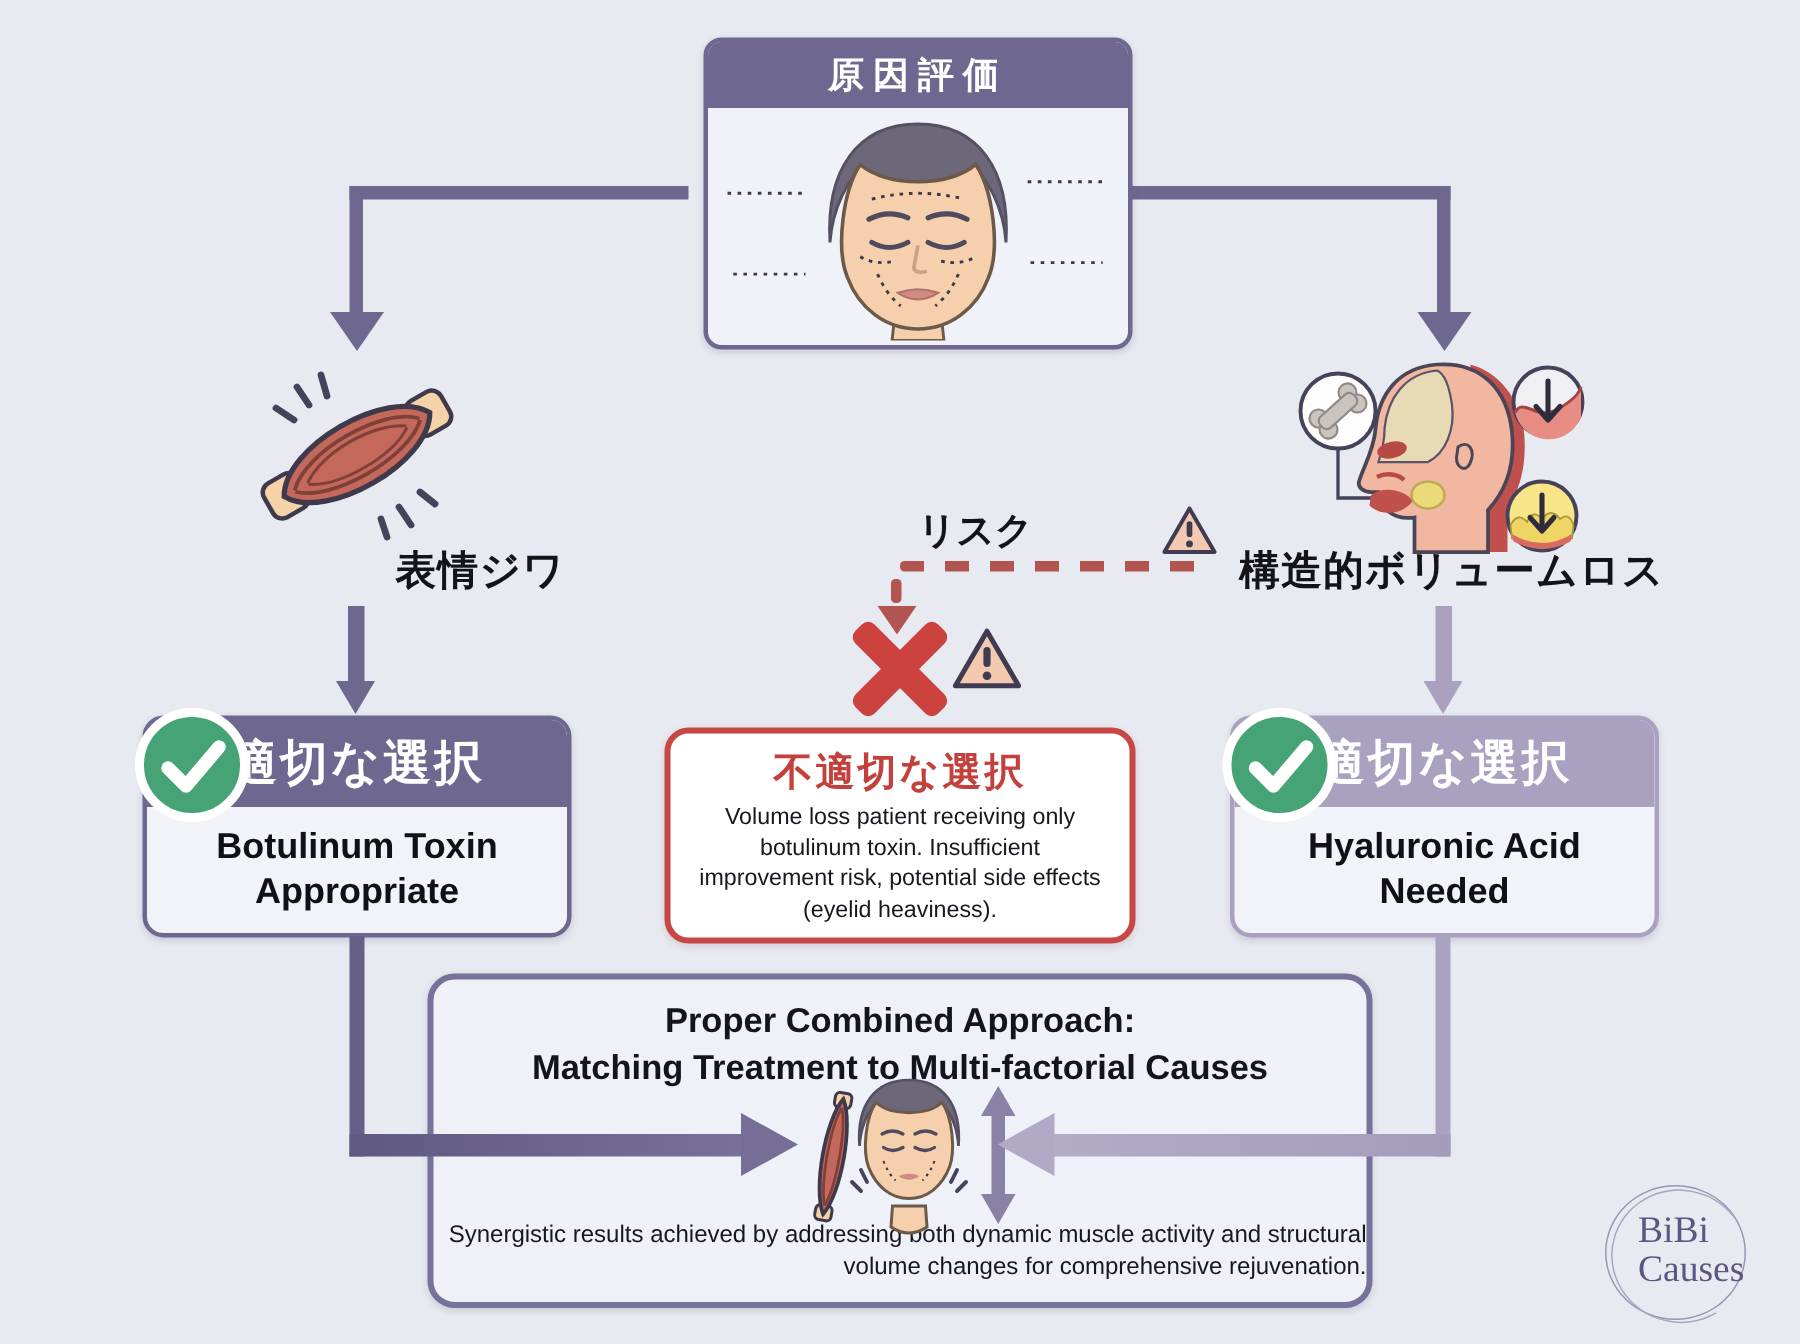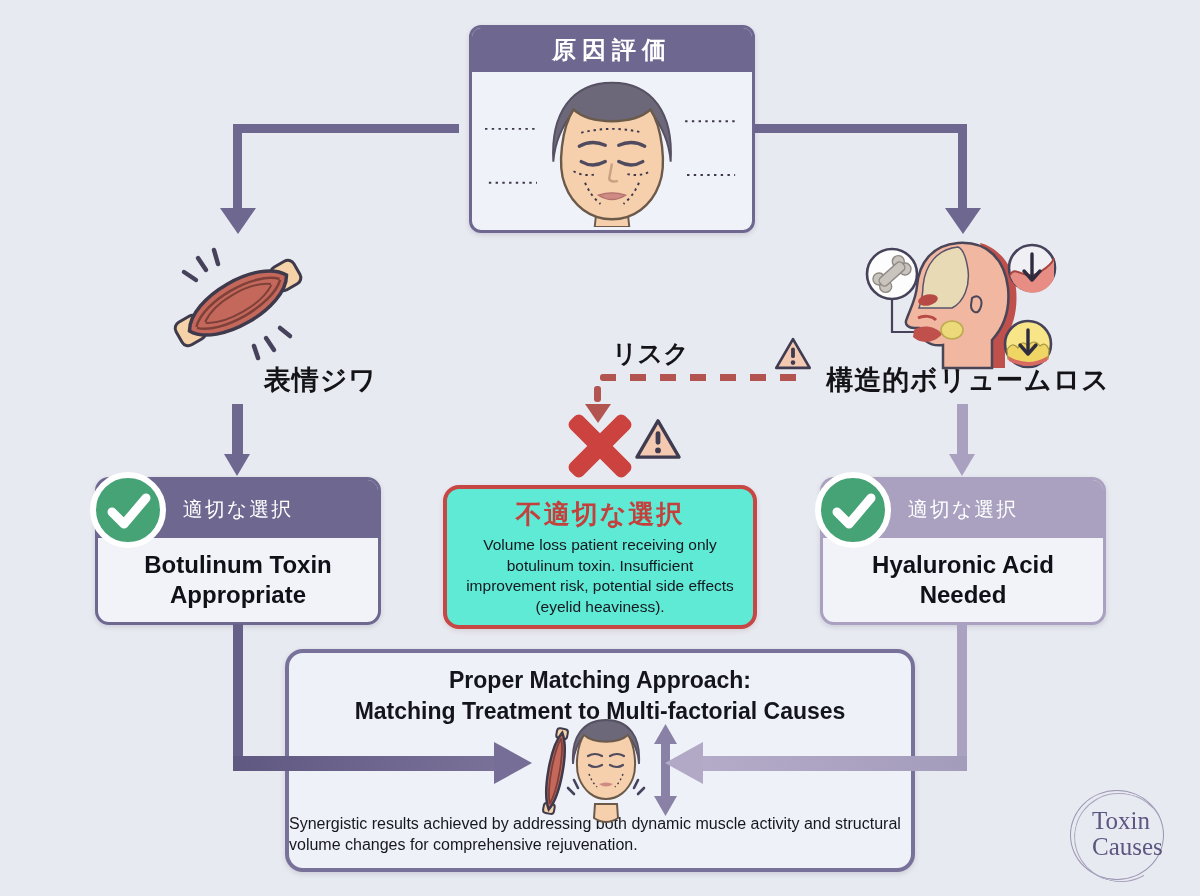--- a/index.html
+++ b/index.html
@@ -53,43 +53,43 @@
     background:#cb423f; border-radius:6px; }
   .red-x span:nth-child(1){ transform:rotate(45deg); }
   .red-x span:nth-child(2){ transform:rotate(-45deg); }
 
   
   .choice-box { position:absolute; width:286px; height:148px;
     border-radius:14px; background:#f1f3f9; overflow:hidden;
     box-shadow:0 2px 5px rgba(90,85,120,.2); }
   .choice-box.dark { border:3px solid #6e6890; }
   .choice-box.lite { border:3px solid #a9a1bf; }
-  .choice-header { height:58px; color:#fff; font-size:20px; font-weight:normal;
+  .choice-header { height:58px; color:#fff; font-size:32px; font-weight:bold;
     letter-spacing:2px; display:flex; align-items:center; justify-content:center;
     }
   .choice-box.dark .choice-header { background:#6e6890; }
   .choice-box.lite .choice-header { background:#a9a1bf; }
   .choice-body { padding:12px 28px 0; text-align:center; font-size:24px;
     line-height:1.25; color:#101018; font-weight:600; }
   .check-badge { position:absolute; width:80px; height:80px; z-index:5; }
 
   .bad-box { left:443px; top:485px; width:314px; height:144px;
-    border:4px solid #c64744; border-radius:16px; background:#5eead4;
+    border:4px solid #c64744; border-radius:16px; background:#ffffff;
     text-align:center; box-shadow:0 2px 5px rgba(120,70,70,.15); }
   .bad-title { margin-top:8px; font-size:26px; font-weight:bold; color:#c4403d; letter-spacing:2px; }
   .bad-body { padding:3px 14px 0; font-size:15.5px; line-height:1.33; color:#17171f;text-align:center; }
 
   
   .combined-box { left:285px; top:649px; width:630px; height:223px;
     border:4px solid #78719a; border-radius:18px; background:#eff1f8;
     box-shadow:0 2px 5px rgba(90,85,120,.2); }
   .combined-title { padding-top:12px; text-align:center; font-size:23px;
     font-weight:bold; color:#14141e; line-height:1.35; }
   .combined-body { position:absolute; bottom:12px; left:0; width:100%;
-    text-align:left; font-size:16px; line-height:1.35; color:#17171f; }
+    text-align:right; font-size:16px; line-height:1.35; color:#17171f; }
 
   
   .logo { left:1068px; top:788px; width:100px; height:96px; }
   .logo .ring { position:absolute; inset:2px 4px 4px 2px; border:1.6px solid #9a95b2; border-radius:50%; }
   .logo .ring2 { position:absolute; inset:5px 2px 2px 6px; border:1.2px solid #aaa5bf; border-radius:50%;
     border-right-color:transparent; transform:rotate(14deg); }
   .logo .logo-text { position:absolute; left:24px; top:20px;
     font-family:"Liberation Serif", serif; font-size:25px; color:#5c5680; line-height:1.04; }
 </style>
 </head>
@@ -242,21 +242,21 @@
     <div class="choice-header">適切な選択</div>
     <div class="choice-body">Hyaluronic Acid Needed</div>
   </div>
   <svg class="check-badge" style="left:813px; top:470px;" viewBox="0 0 80 80">
     <circle cx="40" cy="40" r="35" fill="#46a376" stroke="#ffffff" stroke-width="6"></circle>
     <path d="M24 42 L36 54 L58 28" stroke="#ffffff" stroke-width="9" fill="none" stroke-linecap="round" stroke-linejoin="round"></path>
   </svg>
 
   <div class="abs combined-box">
     <div class="combined-title">
-      <div>Proper Matching Approach:</div>
+      <div>Proper Combined Approach:</div>
       <div>Matching Treatment to Multi-factorial Causes</div>
     </div>
     <div class="combined-body">Synergistic results achieved by addressing both dynamic muscle activity and structural volume changes for comprehensive rejuvenation.</div>
   </div>
 
   <svg class="abs" style="left:533px; top:716px;" width="150" height="108" viewBox="0 0 150 108">
     <g transform="rotate(10 22 55)">
       <rect x="17" y="12" width="11" height="10" rx="3" fill="#f6d2a9" stroke="#3e3a4c" stroke-width="2"></rect>
       <rect x="17" y="88" width="11" height="10" rx="3" fill="#f6d2a9" stroke="#3e3a4c" stroke-width="2"></rect>
       <path d="M22.5 16 C32 32 32 78 22.5 94 C13 78 13 32 22.5 16 Z" fill="#c4685c" stroke="#3e3a4c" stroke-width="2.5"></path>
@@ -293,18 +293,18 @@
   <div class="arrowhead-right" style="left:494px; top:742px;"></div>
 
   <div class="bar light" style="left:957px; top:624px; width:10px; height:147px; background:#aaa2c0;"></div>
   <div class="abs" style="left:701px; top:756px; width:266px; height:15px; background:linear-gradient(90deg,#b3abc8,#a49cbb);"></div>
   <div class="arrowhead-left" style="left:665px; top:742px;"></div>
 
   <div class="abs logo">
     <div class="ring"></div>
     <div class="ring2"></div>
     <div class="logo-text">
-      <div>Toxin</div>
+      <div>BiBi</div>
       <div>Causes</div>
     </div>
   </div>
 
 </div>
 
 </body></html>

